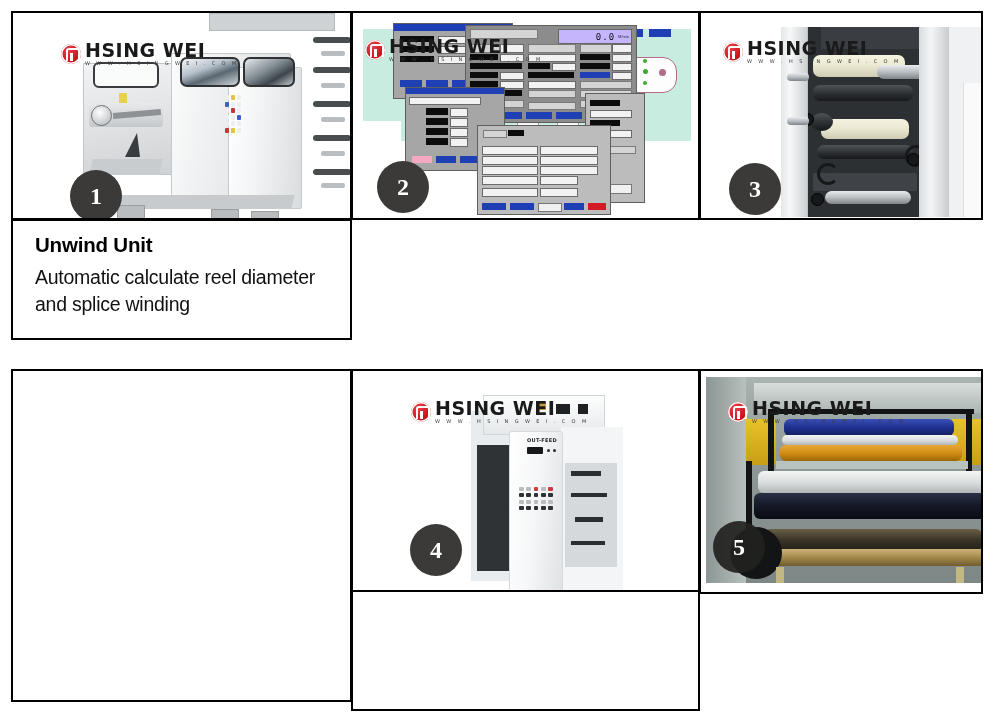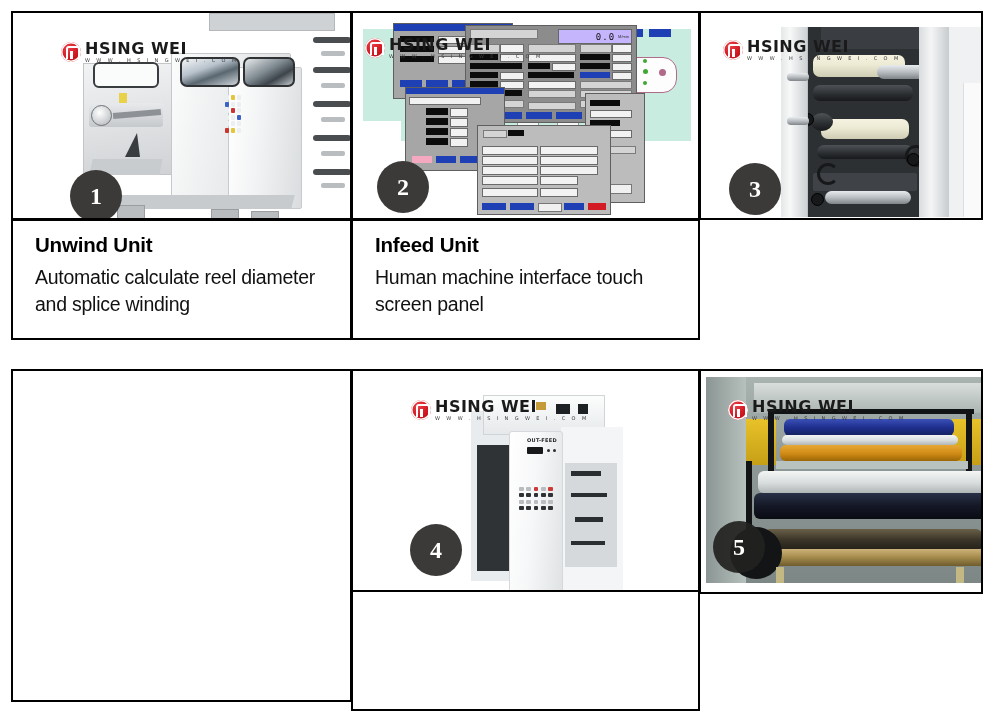--- a/index.html
+++ b/index.html
@@ -46,21 +46,21 @@
   }
   .logo .mark::before{
     content:"";position:absolute;left:5px;top:4px;width:10px;height:11px;
     border:2px solid #fff;border-bottom:none;border-radius:3px 3px 0 0;
   }
   .logo .mark::after{
     content:"";position:absolute;left:8.5px;top:9px;width:3px;height:8px;background:#fff;
   }
   .logo .wm{display:flex;flex-direction:column;line-height:1;}
   .logo .wordmark{
-    font-size:16px;font-weight:bold;color:#1a1a1a;letter-spacing:0.5px;
+    font-size:19px;font-weight:bold;color:#1a1a1a;letter-spacing:0.5px;
     font-family:"DejaVu Sans",sans-serif;white-space:nowrap;
   }
   .logo .site{
     font-size:5px;color:#3a3a3a;letter-spacing:2.4px;margin-top:1px;white-space:nowrap;
     font-family:"DejaVu Sans",sans-serif;
   }
 
   
   .badge{
     position:absolute;width:52px;height:52px;border-radius:50%;
@@ -461,24 +461,20 @@
           <span>3</span>
         </div>
       </div>
     </div>
 
     <div class="cell txt">
       <div class="unit-title">Unwind Unit</div>
       <div class="unit-desc">Automatic calculate reel diameter and splice winding</div>
     </div>
 
-    <div class="cell txt">
-      <div class="unit-title">Infeed Unit</div>
-      <div class="unit-desc">Human machine interface touch screen panel</div>
-    </div>
 
   </div>
 
   <div class="spacer"></div>
 
   <div class="block2">
 
     <div class="cell img" style="height:221px">
       <div class="photo">
         <div class="p4-bgL"></div>

